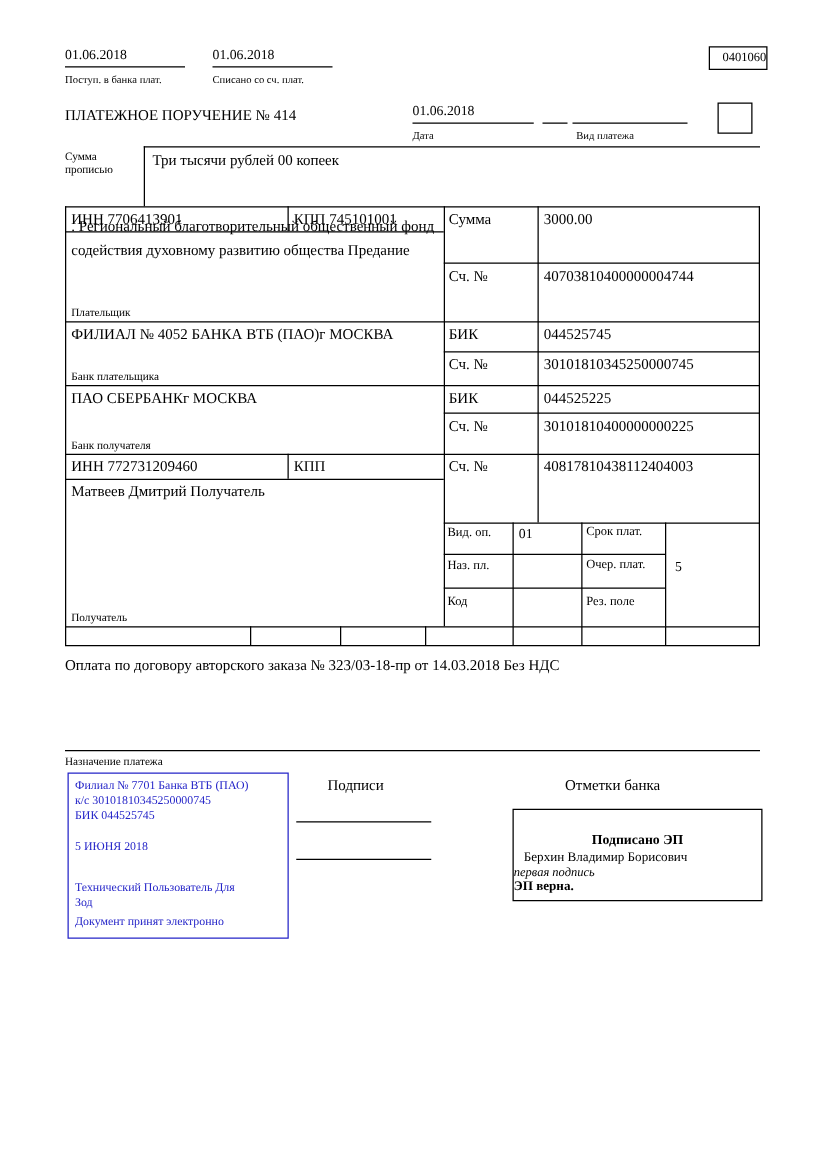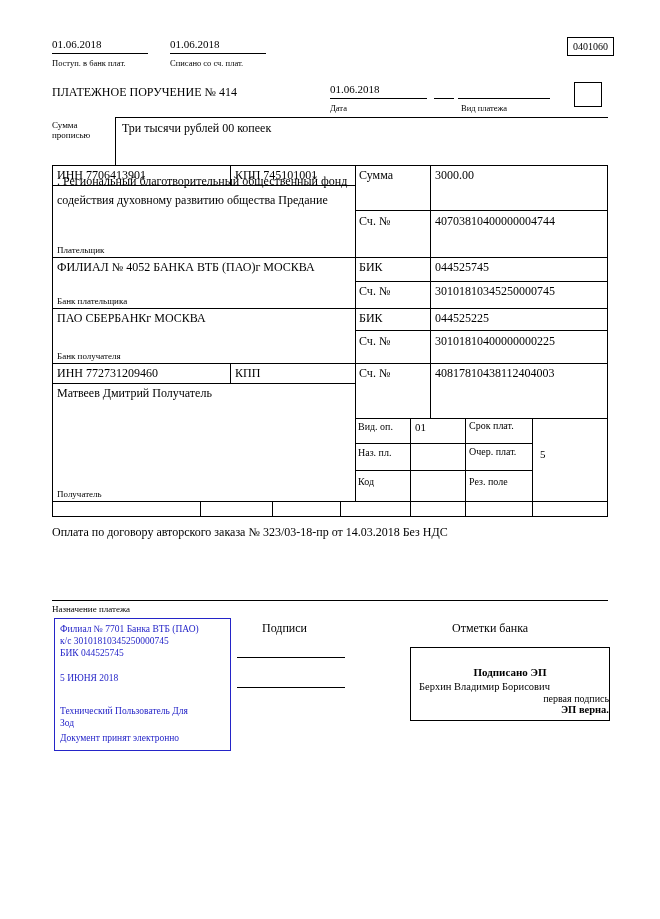--- a/index.html
+++ b/index.html
@@ -16,33 +16,33 @@
   .stamp{position:absolute;left:54px;top:618px;width:177px;height:133px;
          border:1px solid #2424c8;color:#2424c8;padding:4px 5px;box-sizing:border-box}
   .sl{font-size:9.5px;line-height:12px;white-space:normal}
   .gap1{margin-top:13px}
   .gap2{margin-top:21px;max-width:142px}
   .gap3{margin-top:3px}
   .esign{position:absolute;left:410px;top:647px;width:200px;height:74px;
          border:1px solid #000;box-sizing:border-box}
   .es-title{font-size:11px;font-weight:bold;text-align:center;margin-top:18px}
   .es-signer{font-size:10.5px;margin:3px 0 0 8px}
-  .es-note{font-size:10px;text-align:right;margin-top:1px}
-  .es-verdict{font-size:10.5px;font-weight:bold;text-align:right}
+  .es-note{font-size:10px;font-style:italic;text-align:left;margin-top:1px}
+  .es-verdict{font-size:10.5px;font-weight:bold;text-align:left}
 </style>
 </head>
 <body>
 
 <div class="page">
 
   <div class="abs t11 ul" style="left:52px;top:38px;width:96px">01.06.2018</div>
-  <div class="abs t8" style="left:52px;top:58px">Поступ. в банк плат.</div>
+  <div class="abs t8" style="left:52px;top:58px">Поступ. в банка плат.</div>
   <div class="abs t11 ul" style="left:170px;top:38px;width:96px">01.06.2018</div>
   <div class="abs t8" style="left:170px;top:58px">Списано со сч. плат.</div>
-  <div class="box t10" style="left:567px;top:37px;width:45px;height:17px;line-height:17px;text-align:center">0401060</div>
+  <div class="box t10" style="left:567px;top:37px;width:45px;height:17px;line-height:17px;text-align:right">0401060</div>
 
   <div class="abs t12 b" style="left:52px;top:85px">ПЛАТЕЖНОЕ ПОРУЧЕНИЕ № 414</div>
   <div class="abs t11 ul" style="left:330px;top:83px;width:97px">01.06.2018</div>
   <div class="hl" style="left:434px;top:98px;width:20px"></div>
   <div class="hl" style="left:458px;top:98px;width:92px"></div>
   <div class="abs t8" style="left:330px;top:103px">Дата</div>
   <div class="abs t8" style="left:461px;top:103px">Вид платежа</div>
   <div class="box" style="left:574px;top:82px;width:26px;height:23px"></div>
 
   <div class="abs t9 wrap" style="left:52px;top:120px;width:56px">Сумма прописью</div>

